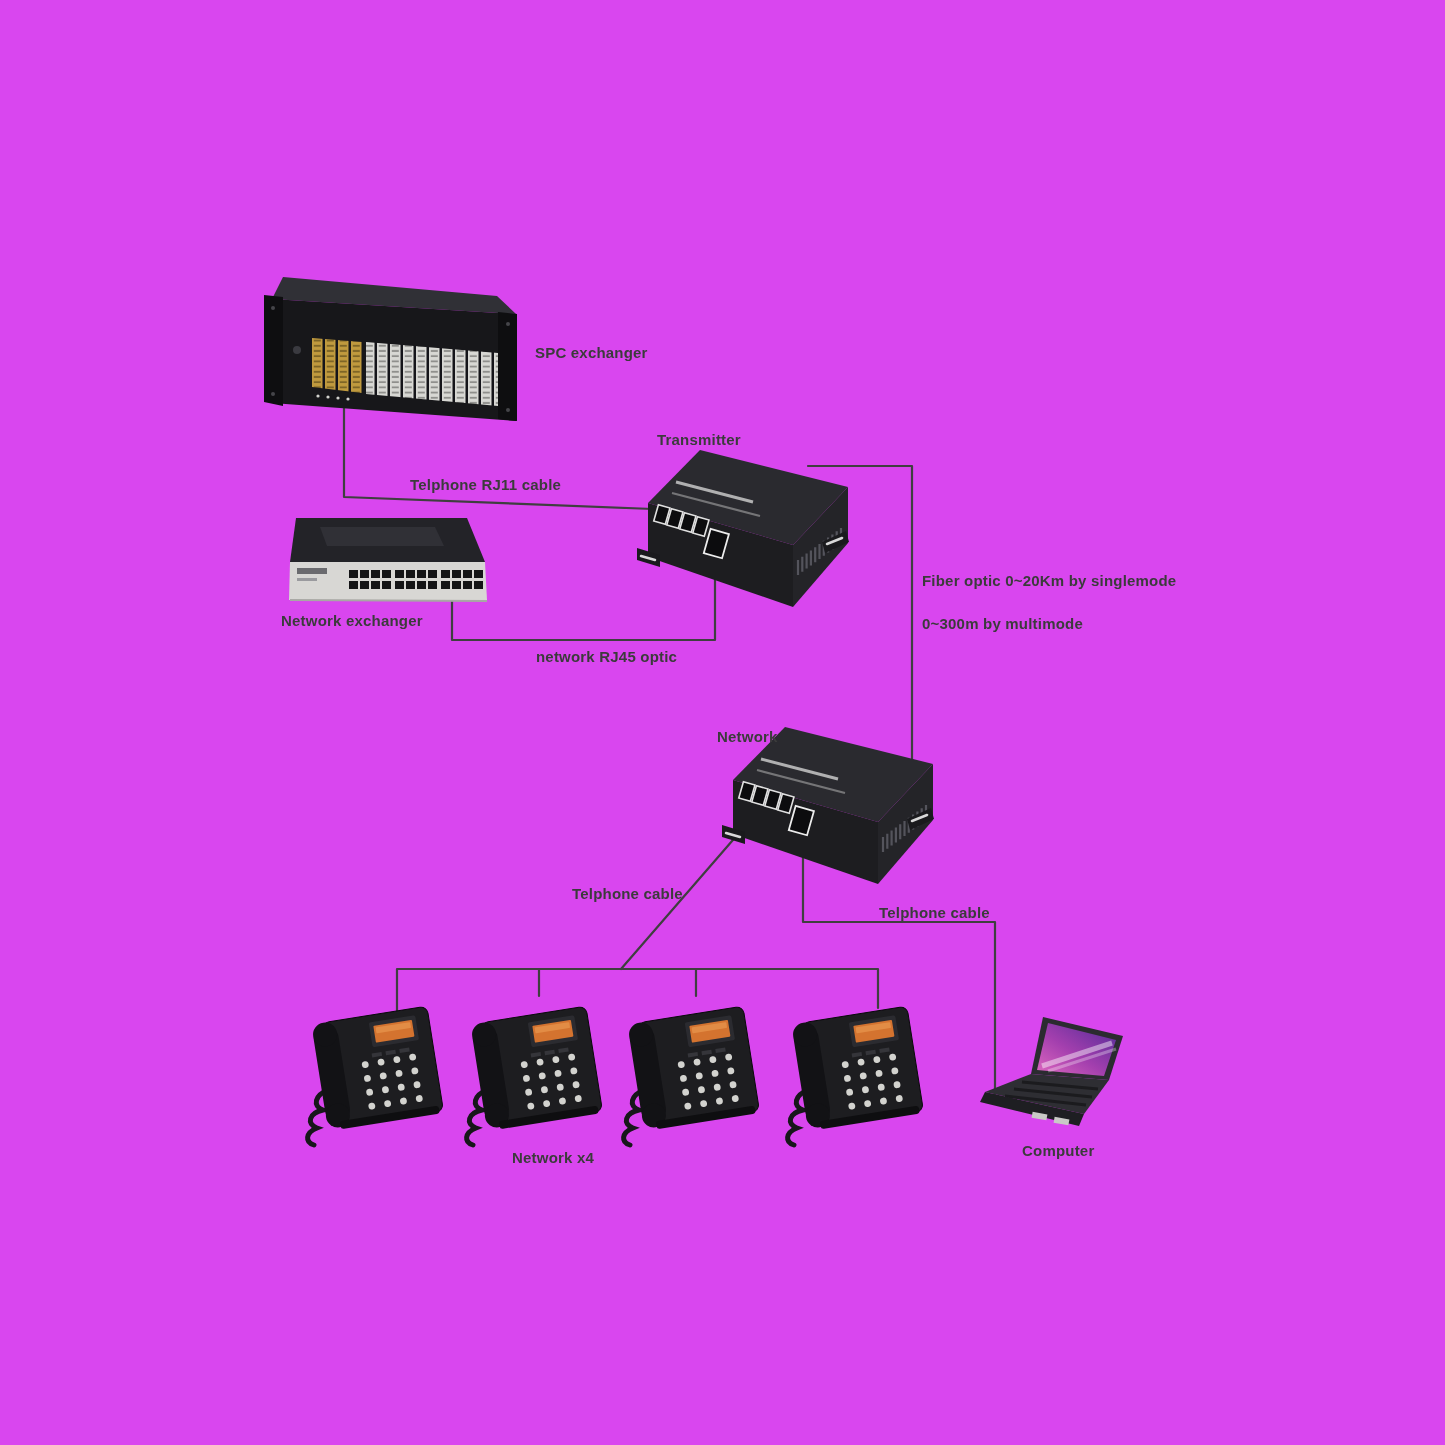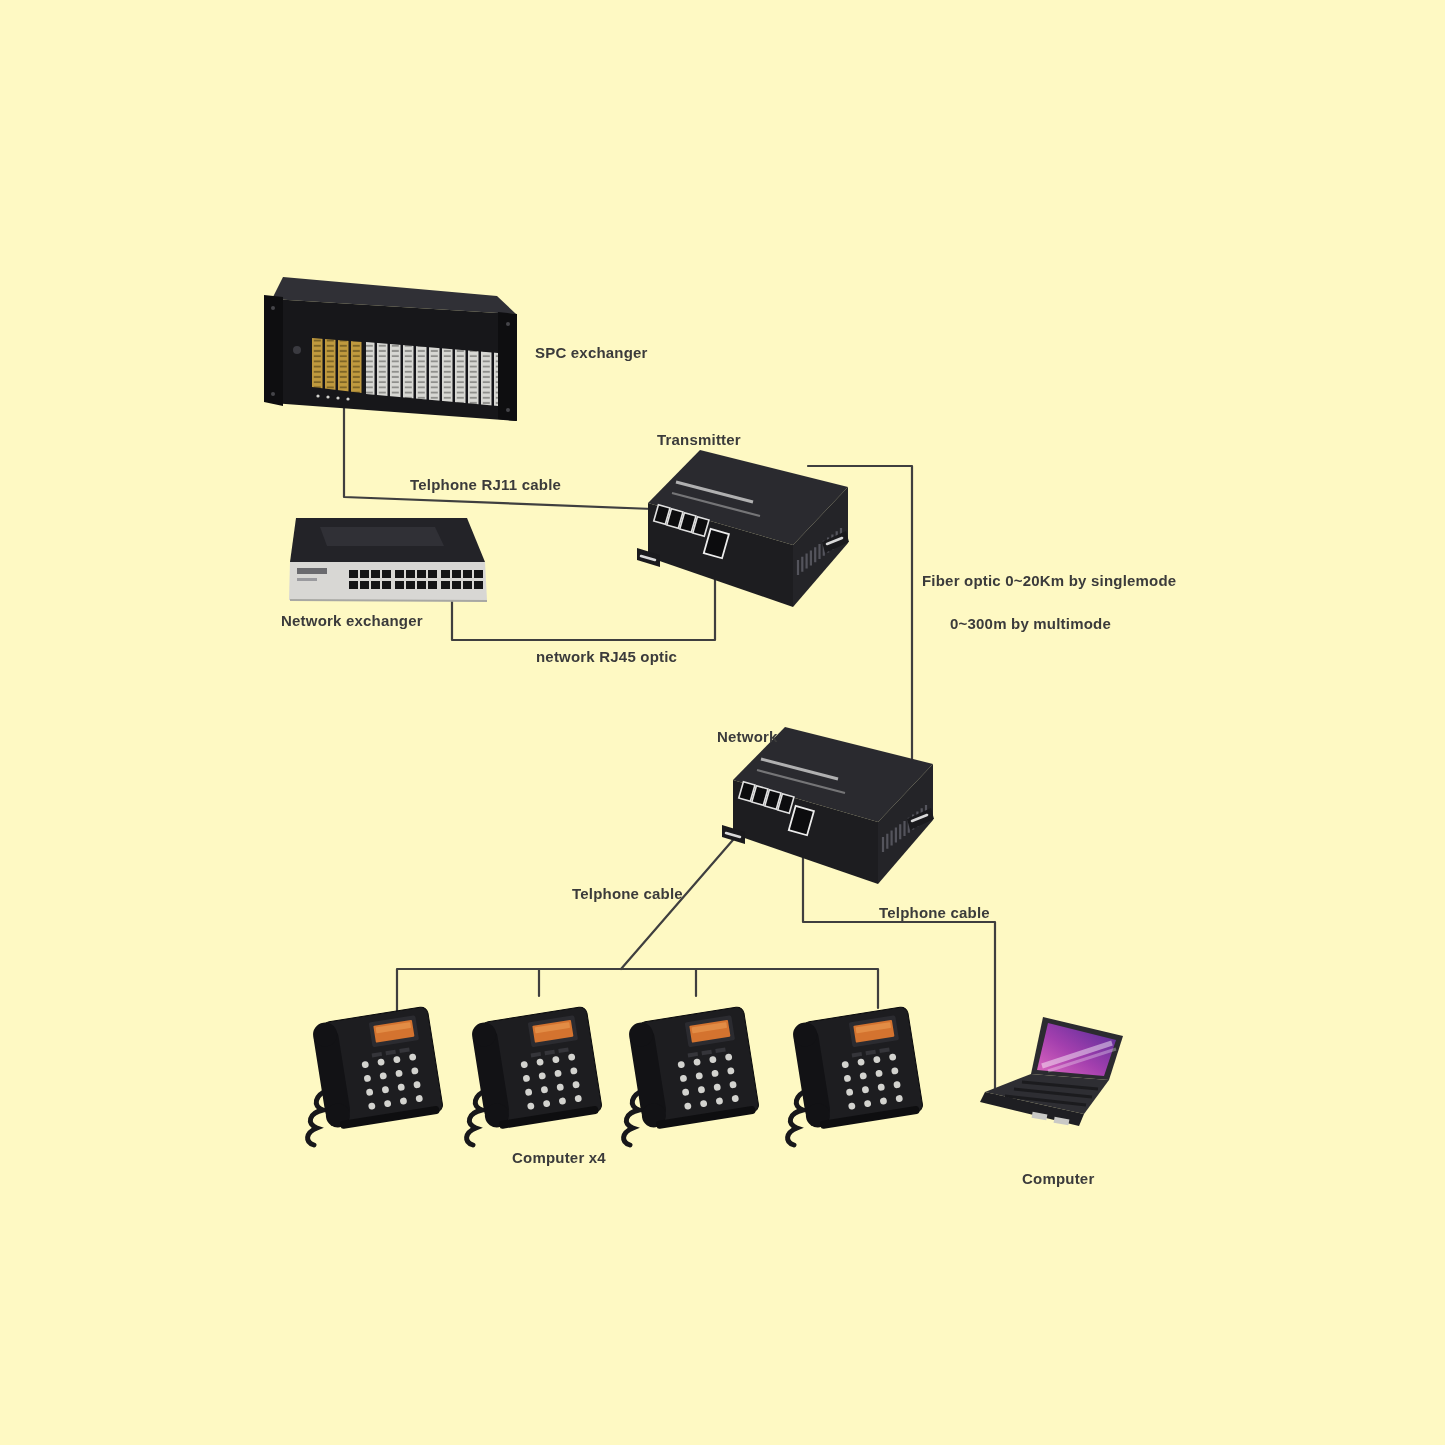--- a/index.html
+++ b/index.html
@@ -1,19 +1,19 @@
 <!DOCTYPE html>
 <html style="--line: #3f3f3f; --text: #3b3b3b; --device-black: #1d1d20; --phone-display-orange: #d4732f; --module-gold: #c09a3e; --switch-front: #d8d7d4; --laptop-screen-purple: #a33fae;"><head>
 <meta charset="utf-8">
 <style>
   html,body{margin:0;padding:0;background:#ffffff;}
   .canvas{
     position:relative;
     width:1445px;height:1445px;
-    background:#fef9c3;
+    background:#d946ef;
     font-family:"Liberation Sans", sans-serif;
     overflow:hidden;
   }
   svg{position:absolute;left:0;top:0;}
   .lbl{
     position:absolute;
     font:700 15px "Liberation Sans", sans-serif;
     color:var(--text,#3b3b3b);
     letter-spacing:.2px;
     white-space:nowrap;
@@ -198,19 +198,19 @@
       <rect class="lap-port" x="1054" y="1118" width="15" height="6" transform="rotate(10 1061 1121)"></rect>
     </g>
   </svg>
 
   <div class="lbl" style="left:535px;top:344px;">SPC exchanger</div>
   <div class="lbl" style="left:657px;top:431px;text-align:right;">Transmitter</div>
   <div class="lbl" style="left:410px;top:476px;">Telphone RJ11 cable</div>
   <div class="lbl" style="left:281px;top:612px;">Network exchanger</div>
   <div class="lbl" style="left:536px;top:648px;">network RJ45 optic</div>
   <div class="lbl" style="left:922px;top:572px;">Fiber optic 0~20Km by singlemode</div>
-  <div class="lbl" style="left:950px;top:615px;">0~300m by multimode</div>
+  <div class="lbl" style="left:922px;top:615px;">0~300m by multimode</div>
   <div class="lbl" style="left:717px;top:728px;">Network</div>
   <div class="lbl" style="left:572px;top:885px;">Telphone cable</div>
   <div class="lbl" style="left:879px;top:904px;">Telphone cable</div>
-  <div class="lbl" style="left:512px;top:1149px;">Computer x4</div>
-  <div class="lbl" style="left:1022px;top:1142px;margin-top:28px;">Computer</div>
+  <div class="lbl" style="left:512px;top:1149px;">Network x4</div>
+  <div class="lbl" style="left:1022px;top:1142px;">Computer</div>
 </div>
 
 </body></html>

